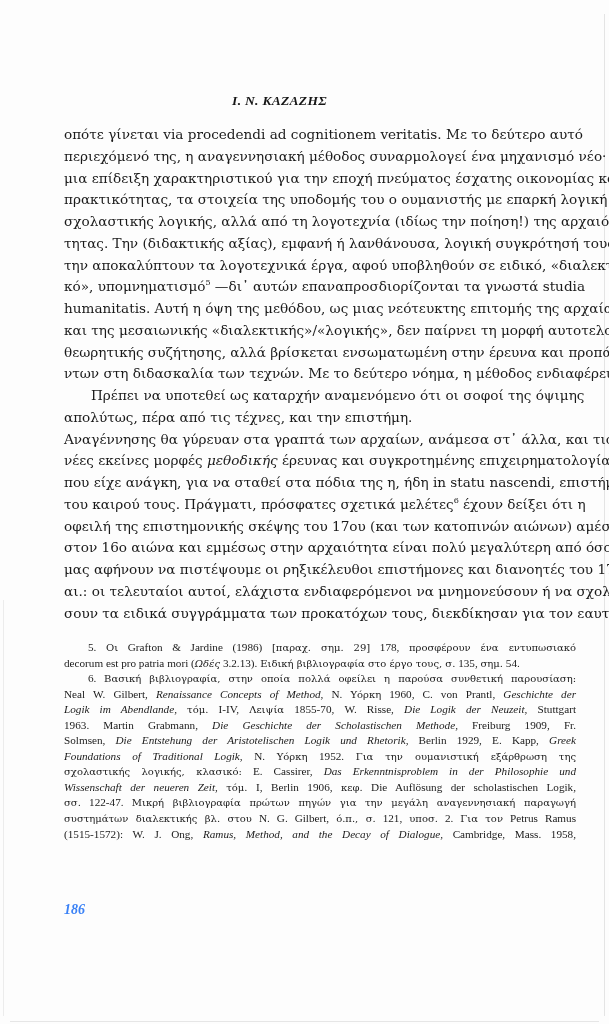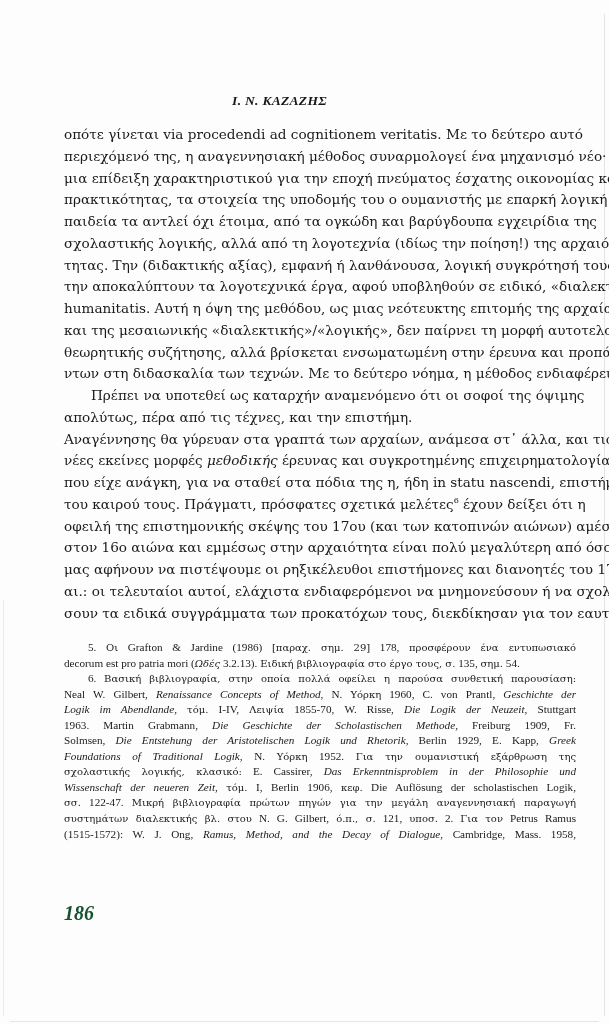--- a/index.html
+++ b/index.html
@@ -53,42 +53,42 @@
     height: 15.55px;
   }
   .fn-line.last { text-align-last: left; }
   .fn-line.indent { padding-left: 24px; }
   .gk { font-family: "DejaVu Serif", serif; font-size: 10px; }
   i, .it { font-style: italic; margin-top: 9px; }
   sup { font-size: 8px; vertical-align: super; line-height: 0; }
   .page-number {
     position: absolute; left: 64px; top: 902px;
     font-family: "Liberation Serif", serif;
-    font-style: italic; font-weight: bold; font-size: 20px;
-    color: #14532d;
+    font-style: italic; font-weight: bold; font-size: 14px;
+    color: #3b82f6;
   }
 </style>
 </head>
 <body>
 
 <div class="scan-edge-right"></div>
 <div class="scan-edge-left"></div>
 <div class="scan-edge-bottom"></div>
 
 <div class="running-head">I. N. ΚΑΖΑΖΗΣ</div>
 
 <div class="body-text">
   <span class="line">οπότε γίνεται via procedendi ad cognitionem veritatis. Με το δεύτερο αυτό</span>
   <span class="line">περιεχόμενό της, η αναγεννησιακή μέθοδος συναρμολογεί ένα μηχανισμό νέο· σε</span>
   <span class="line">μια επίδειξη χαρακτηριστικού για την εποχή πνεύματος έσχατης οικονομίας και</span>
   <span class="line">πρακτικότητας, τα στοιχεία της υποδομής του ο ουμανιστής με επαρκή λογική</span>
-  <span class="line">παιδεία τα αντλεί όχι έτοιμα, από τα ογκώδη και βαρύγδουπα εγχειρίδια της</span>
   <span class="line">σχολαστικής λογικής, αλλά από τη λογοτεχνία (ιδίως την ποίηση!) της αρχαιό-</span>
   <span class="line">τητας. Την (διδακτικής αξίας), εμφανή ή λανθάνουσα, λογική συγκρότησή τους</span>
   <span class="line">την αποκαλύπτουν τα λογοτεχνικά έργα, αφού υποβληθούν σε ειδικό, «διαλεκτι-</span>
+  <span class="line"><span>κό», υπομνηματισμό</span><sup>5</sup><span> —δι᾽ αυτών επαναπροσδιορίζονται τα γνωστά studia</span></span>
   <span class="line">humanitatis. Αυτή η όψη της μεθόδου, ως μιας νεότευκτης επιτομής της αρχαίας</span>
   <span class="line">και της μεσαιωνικής «διαλεκτικής»/«λογικής», δεν παίρνει τη μορφή αυτοτελούς</span>
   <span class="line">θεωρητικής συζήτησης, αλλά βρίσκεται ενσωματωμένη στην έρευνα και προπά-</span>
   <span class="line">ντων στη διδασκαλία των τεχνών. Με το δεύτερο νόημα, η μέθοδος ενδιαφέρει</span>
   <span class="line indent">Πρέπει να υποτεθεί ως καταρχήν αναμενόμενο ότι οι σοφοί της όψιμης</span>
   <span class="line last">απολύτως, πέρα από τις τέχνες, και την επιστήμη.</span>
   <span class="line">Αναγέννησης θα γύρευαν στα γραπτά των αρχαίων, ανάμεσα στ᾽ άλλα, και τις</span>
   <span class="line"><span>νέες εκείνες μορφές </span><i>μεθοδικής</i><span> έρευνας και συγκροτημένης επιχειρηματολογίας</span></span>
   <span class="line">που είχε ανάγκη, για να σταθεί στα πόδια της η, ήδη in statu nascendi, επιστήμη</span>
   <span class="line"><span>του καιρού τους. Πράγματι, πρόσφατες σχετικά μελέτες</span><sup>6</sup><span> έχουν δείξει ότι η</span></span>

